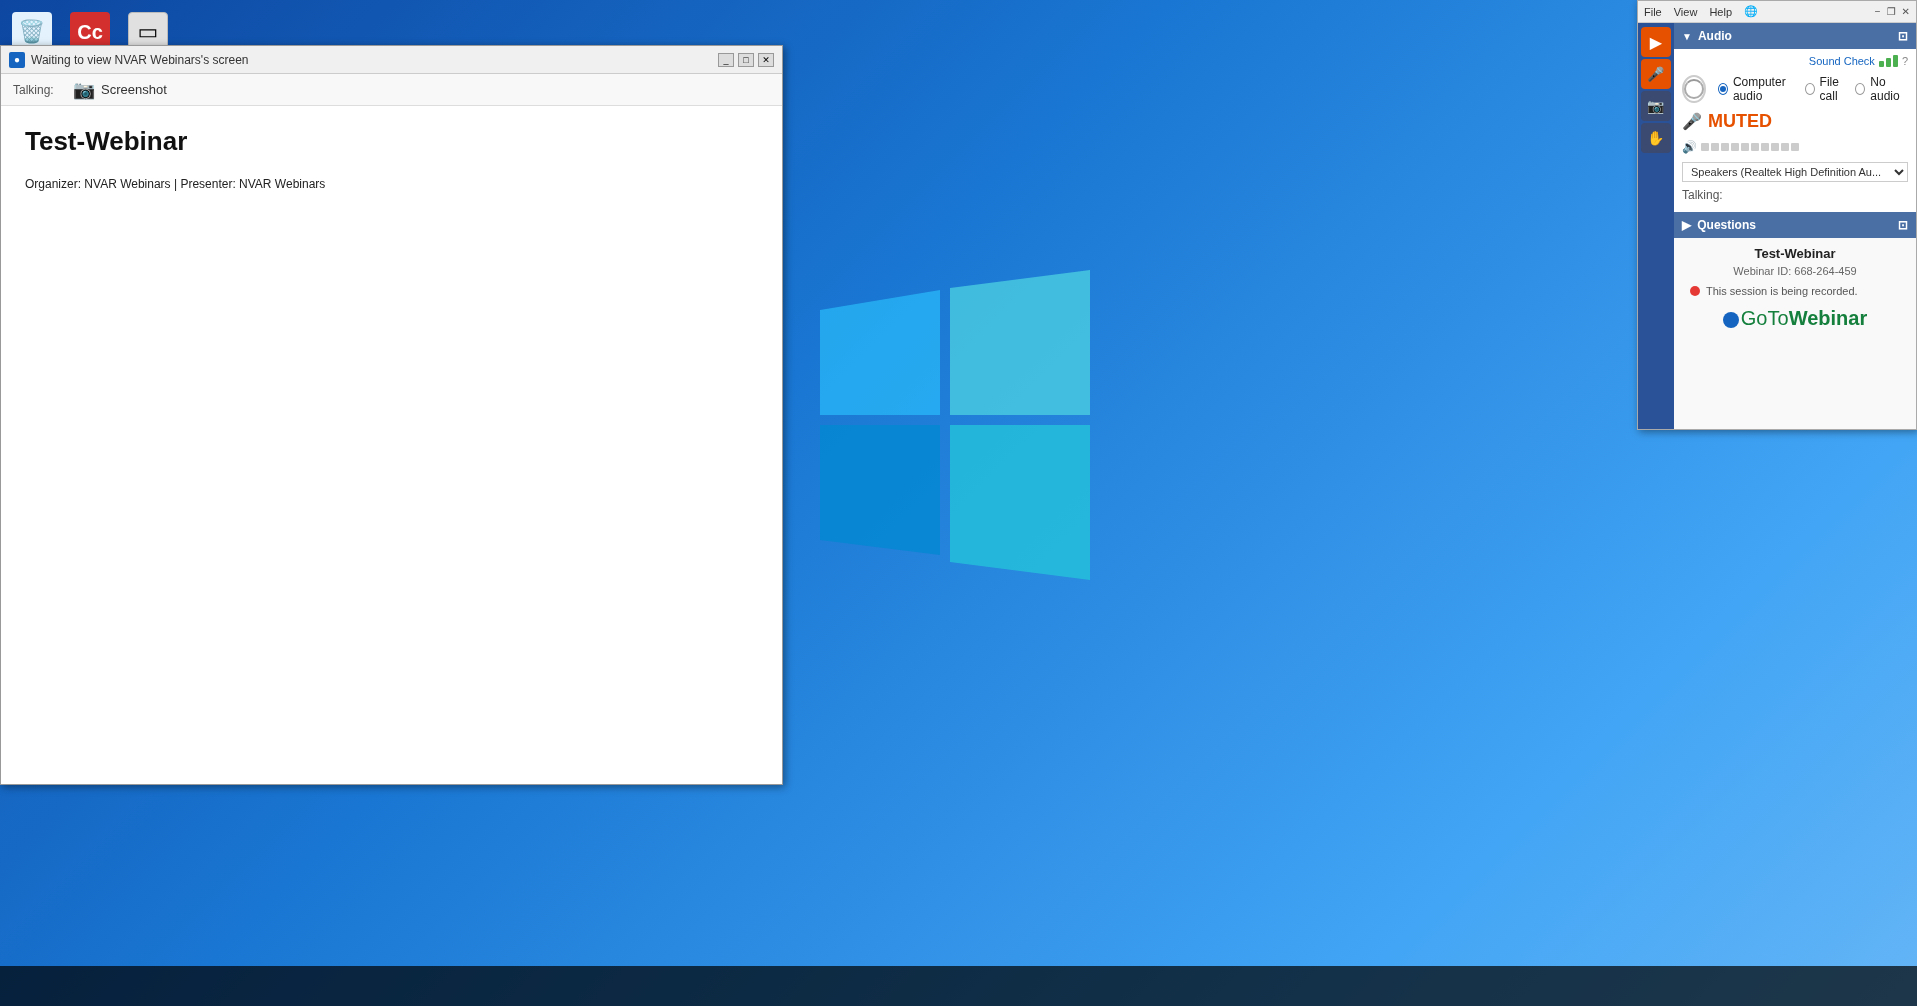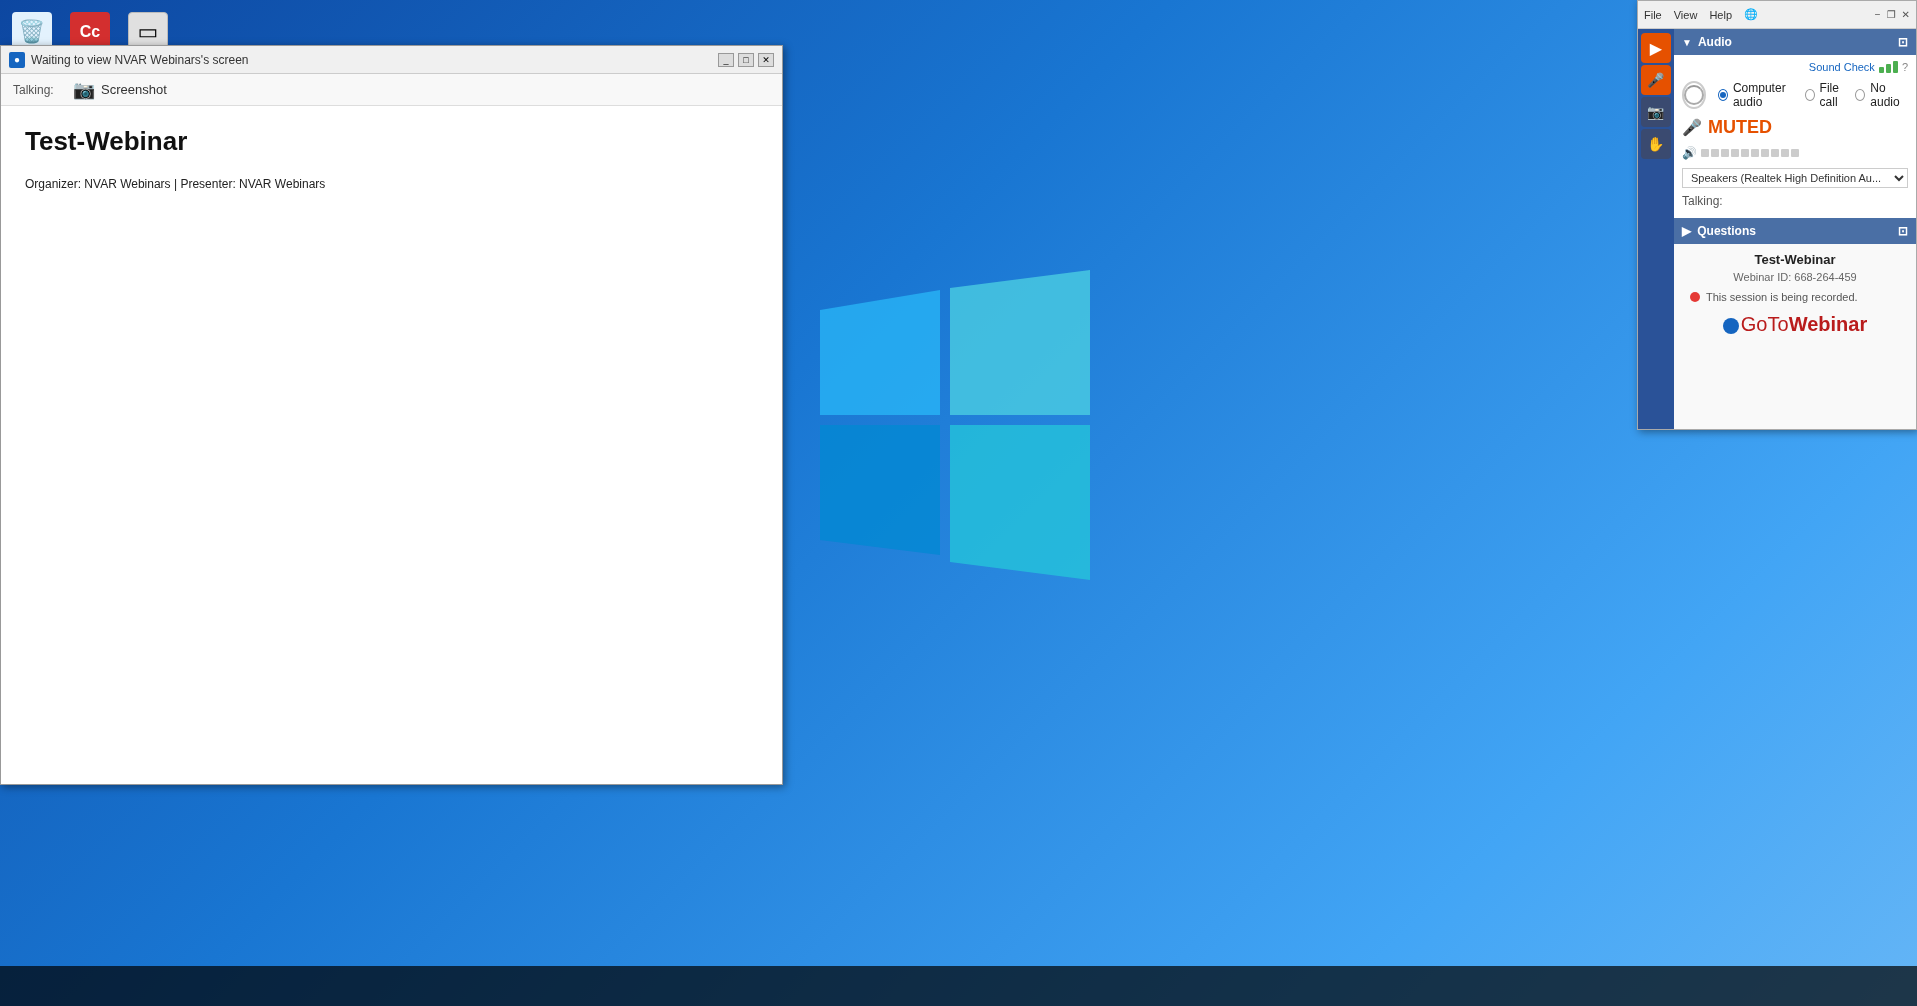--- a/index.html
+++ b/index.html
@@ -195,21 +195,21 @@
       background: #fff;
       border: 1px solid #aaa;
       box-shadow: 2px 2px 8px rgba(0,0,0,0.4);
       z-index: 70;
       display: flex;
       flex-direction: column;
     }
 
     
     .gtw-menubar {
-      height: 28px;
+      height: 22px;
       background: #f0f0f0;
       border-bottom: 1px solid #ccc;
       display: flex;
       align-items: center;
       padding: 0 6px;
       gap: 12px;
       font-size: 11px;
       color: #333;
     }
     .gtw-menubar-right {
@@ -465,21 +465,21 @@
       background: #e53935;
       flex-shrink: 0;
     }
     .gtw-logo {
       text-align: center;
       margin-top: 4px;
     }
     .gtw-logo-text {
       font-size: 20px;
       font-weight: 300;
-      color: #b91c1c;
+      color: #15803d;
     }
     .gtw-logo-text .goto { font-weight: 300; }
     .gtw-logo-text .webinar { font-weight: bold; }
   </style>
 </head>
 <body>
 
 <div class="desktop"></div>
 
 <div class="win-logo">
@@ -496,21 +496,21 @@
       <polygon points="130,155 270,155 270,310 130,292" fill="#26c6da" opacity="0.9"></polygon>
     </g>
   </svg>
 </div>
 
 <div class="desktop-icons">
   <div class="desktop-icon">
     <div class="icon-img icon-recycle">🗑️</div>
   </div>
   <div class="desktop-icon">
-    <div class="icon-img icon-adobe" style="color:white; font-weight:bold; font-size:16px;">Cc</div>
+    <div class="icon-img icon-adobe" style="color:white; font-weight:bold; font-size:20px;">Cc</div>
   </div>
   <div class="desktop-icon">
     <div class="icon-img icon-window">▭</div>
   </div>
 </div>
 
 <div class="viewer-window">
   <div class="viewer-titlebar">
     <div class="viewer-title-left">
       <div class="viewer-title-icon">●</div>

